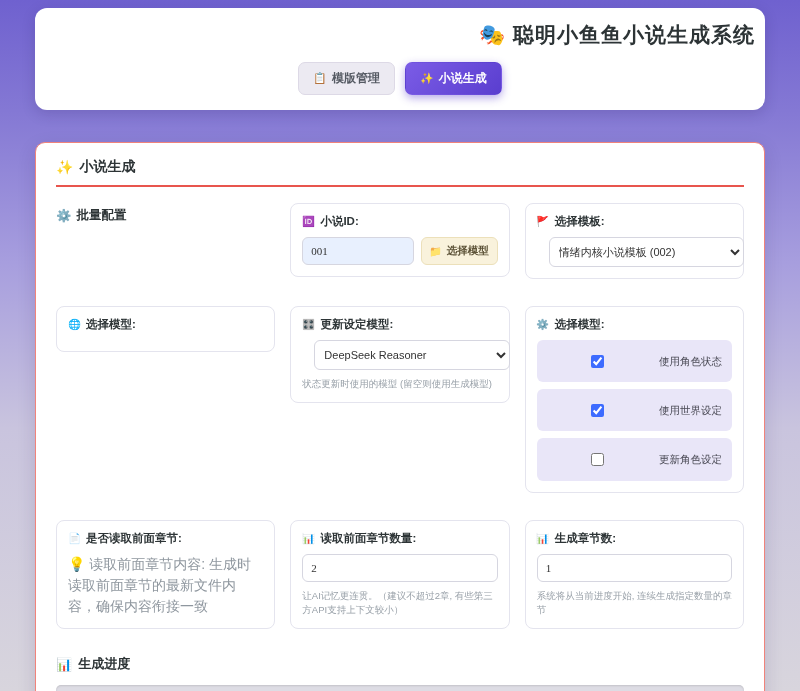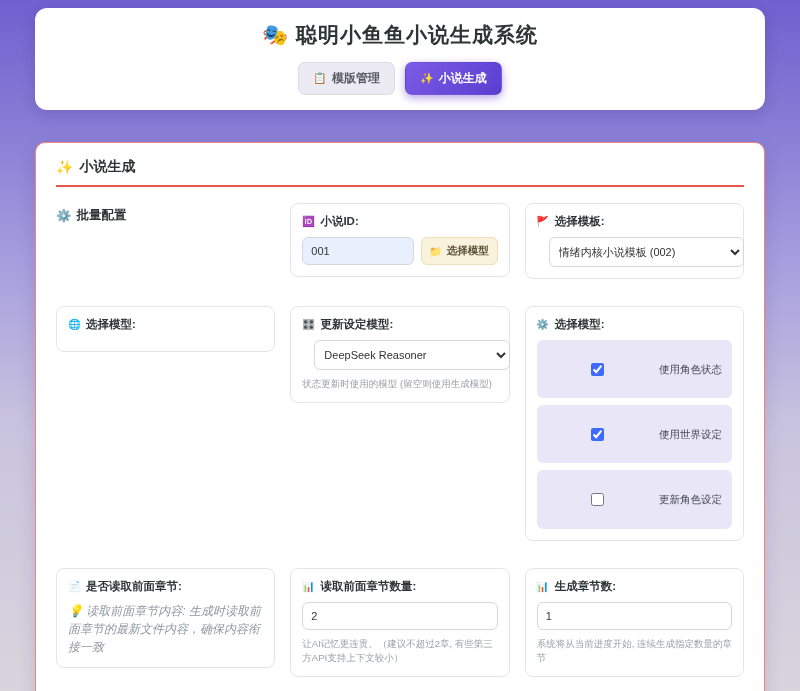--- a/index.html
+++ b/index.html
@@ -6,21 +6,21 @@
   html, body { width: 800px; }
   body {
     height: 691px;
     font-family: "Liberation Sans", "DejaVu Sans", sans-serif;
     background: linear-gradient(180deg, #6f61cf 0%, #8478d4 16%, #a79ede 38%, #c9c4de 62%, #d8d5dd 100%);
     overflow: hidden;
   }
   
   .header-card {
     width: 730px; margin: 8px auto 12px; background: #ffffff;
-    border-radius: 12px; padding: 13px 10px 15px; text-align: center;
+    border-radius: 12px; padding: 13px 10px 15px; text-align: right;
     box-shadow: 0 4px 14px rgba(40,30,90,.18);
   }
   .app-title { font-size: 21px; font-weight: bold; color: #2d3436; letter-spacing: 1px; }
   .tabs { margin-top: 13px; display: flex; justify-content: center; gap: 10px; }
   .tab {
     display: inline-flex; align-items: center; gap: 5px;
     padding: 7px 14px; border-radius: 7px; font-size: 12px; font-weight: bold;
     border: 1px solid transparent; cursor: pointer;
   }
   .tab.inactive { background: #eceaf2; color: #555a63; border-color: #ddd9e6; }
@@ -51,39 +51,39 @@
     padding: 10px 11px 11px;
   }
   .field-label {
     font-size: 11.5px; font-weight: bold; color: #2d3436;
     display: flex; align-items: center; gap: 5px; margin-bottom: 8px;
   }
   .field-label .lbl-icon { font-size: 10.5px; }
   input[type="text"] {
     width: 100%; padding: 7px 8px; font-size: 11px; color: #333;
     border: 1px solid #d6d6e0; border-radius: 6px; background: #fff;
-    font-family: Liberation Sans, sans-serif;
+    font-family: Liberation Serif, serif;
   }
   .novel-id-row { display: flex; gap: 7px; align-items: stretch; }
   .novel-id-row input { flex: 1; background: #e8f0fe; }
   .check-progress-btn {
     white-space: nowrap; background: #f9f2dc; border: 1px solid #ece0ba;
     color: #5d5338; border-radius: 6px; font-size: 10.5px; font-weight: bold;
     padding: 5px 8px; cursor: pointer; display: inline-flex; align-items: center; gap: 4px;
   }
   select {
     width: 100%; padding: 7px 5px; font-size: 11px; color: #333;
     border: 1px solid #d6d6e0; border-radius: 6px; background: #fff;
     font-family: "Liberation Sans", "DejaVu Sans", sans-serif;
     margin-left: 12px;
   }
   .hint { font-size: 9.5px; color: #98a0a8; margin-top: 7px; line-height: 1.5; }
-  .hint-strong { font-size: 12px; color: #8f979f; margin-top: 8px; line-height: 1.5; font-style: italic; }
+  .hint-strong { font-size: 14px; color: #8f979f; margin-top: 8px; line-height: 1.5; }
   .check-row {
-    background: #e9e6f8; border-radius: 6px; padding: 22px 10px;
+    background: #e9e6f8; border-radius: 6px; padding: 14px 10px;
     display: flex; align-items: center; margin-top: 7px; min-height: 34px;
   }
   .check-row:first-of-type { margin-top: 0; }
   .check-row input[type="checkbox"] {
     width: 13px; height: 13px; accent-color: #3d6bff; margin: 0 auto; cursor: pointer;
   }
   .check-row .check-label {
     flex: 0 0 74px; text-align: right; font-size: 10.5px; color: #4a4a55; line-height: 1.35;
   }
   

